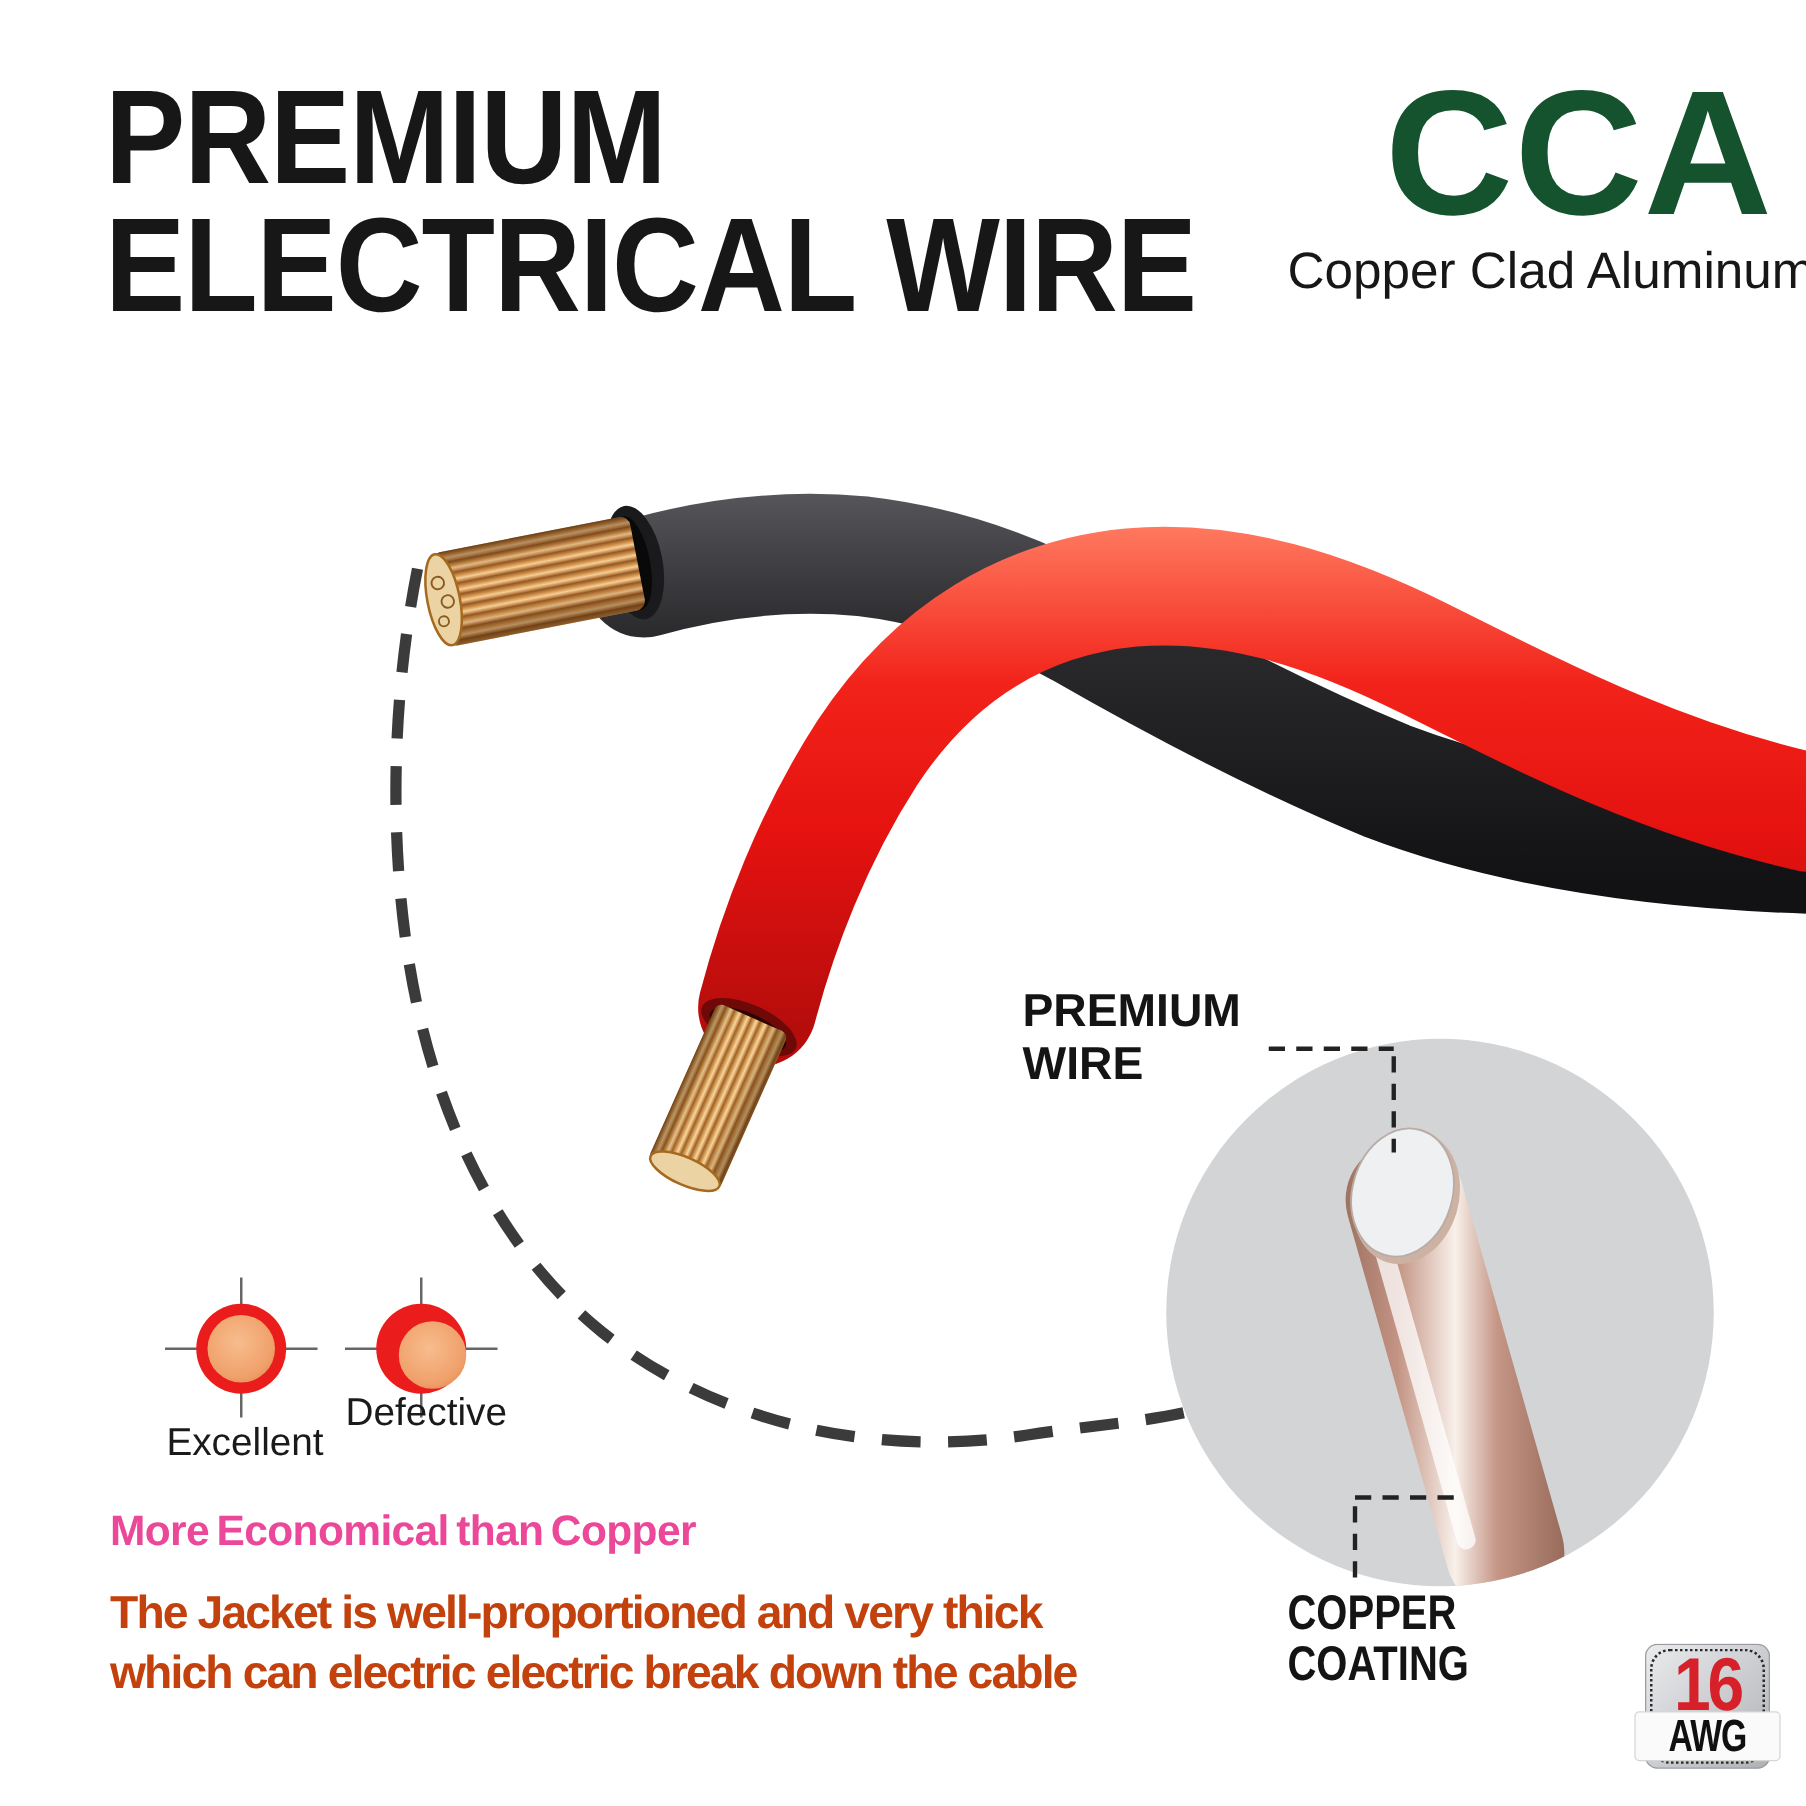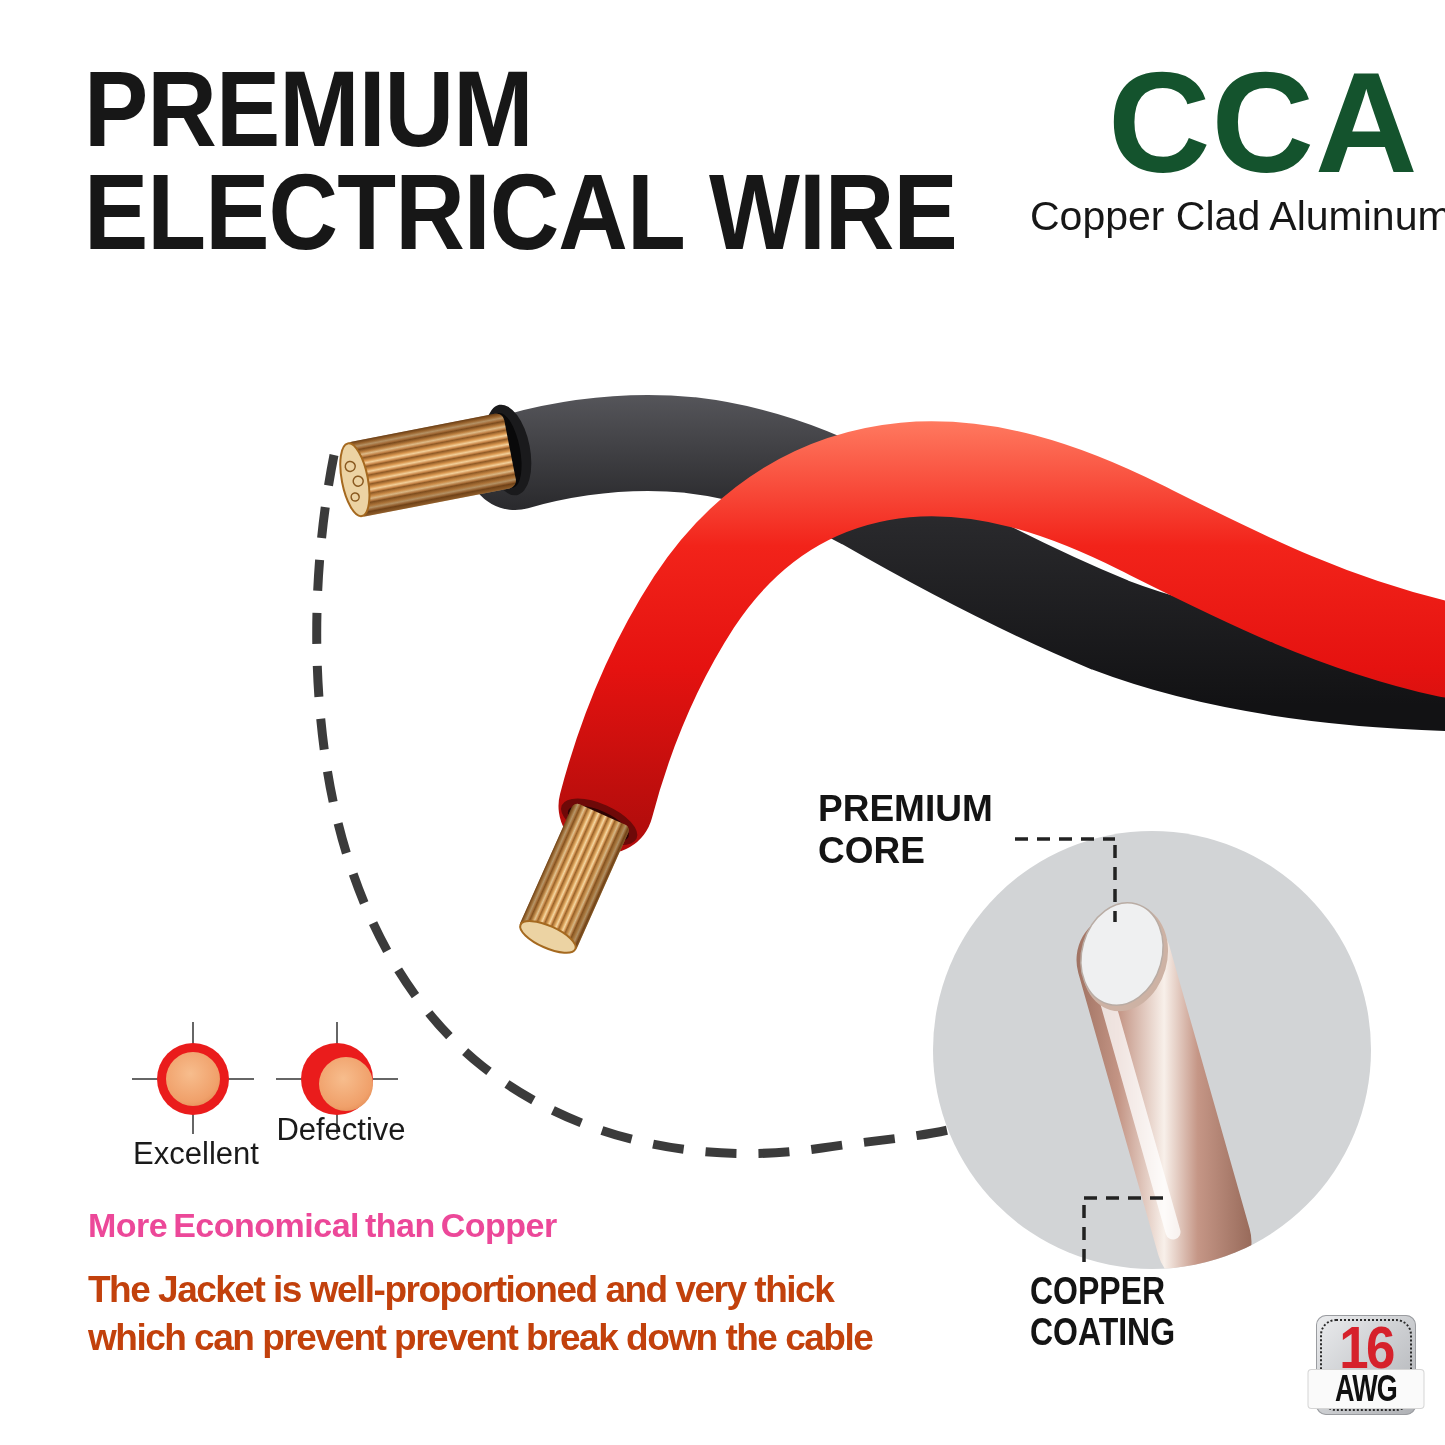--- a/index.html
+++ b/index.html
@@ -153,36 +153,36 @@
   </svg>
 
   <div class="abs ttl" style="left:84px;top:56px">PREMIUM</div>
   <div class="abs ttl" style="left:84px;top:159px">ELECTRICAL WIRE</div>
 
   <div class="abs cca" style="left:1108px;top:52px">CCA</div>
   <div class="abs cca-sub" style="left:1030px;top:196px">Copper Clad Aluminum</div>
 
   <div class="abs callout" style="left:818px;top:788px">
     <div>PREMIUM</div>
-    <div>CORE</div>
+    <div>WIRE</div>
   </div>
 
   <div class="abs callout cc" style="left:1030px;top:1270px">
     <div>COPPER</div>
     <div>COATING</div>
   </div>
 
   <div class="abs xs-label" style="left:196px;top:1136px">Excellent</div>
   <div class="abs xs-label" style="left:341px;top:1112px">Defective</div>
 
   <div class="abs headline" style="left:88px;top:1206px">More Economical than Copper</div>
 
   <div class="abs desc" style="left:88px;top:1266px">
     <div>The Jacket is well-proportioned and very thick</div>
-    <div>which can prevent prevent break down the cable</div>
+    <div>which can electric electric break down the cable</div>
   </div>
 
   <div class="abs awg-badge">
     <div class="awg-dotted"></div>
     <div class="awg-size">16</div>
     <div class="awg-unit-box">
       <span class="awg-unit">AWG</span>
     </div>
   </div>
 

